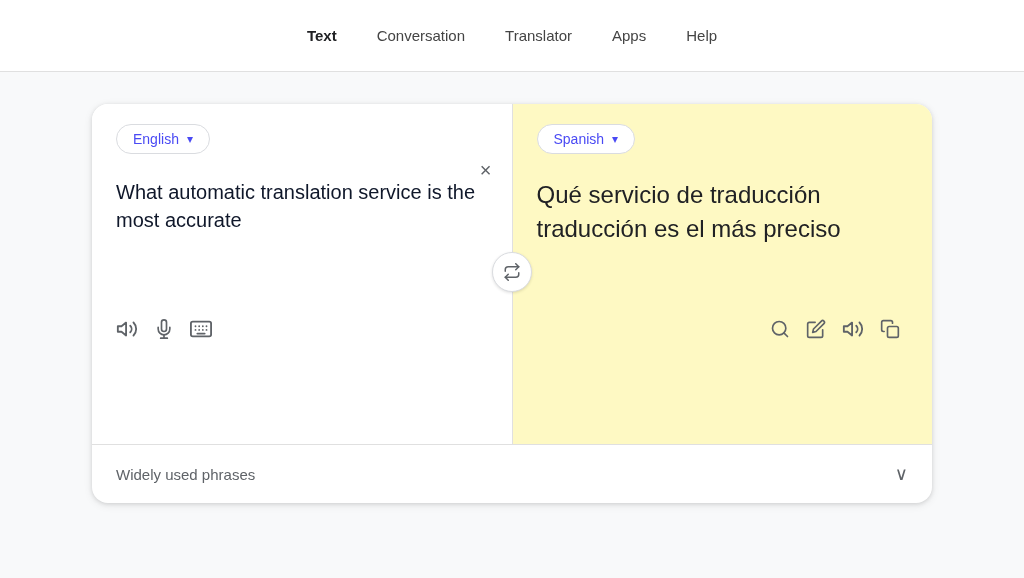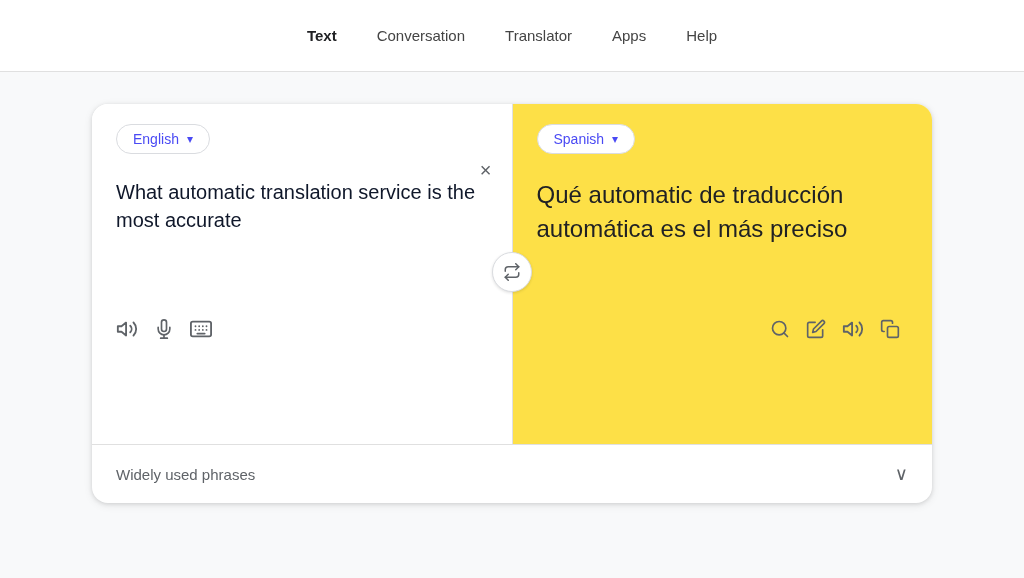--- a/index.html
+++ b/index.html
@@ -62,21 +62,21 @@
       flex: 1;
       padding: 20px 24px 16px 24px;
       background: #fff;
       position: relative;
       min-height: 340px;
     }
 
     .panel-right {
       flex: 1;
       padding: 20px 24px 16px 24px;
-      background: #fde047;
+      background: #fef9c3;
       position: relative;
       min-height: 340px;
       border-left: 1px solid #e0e0e0;
     }
 
     
     .lang-selector {
       display: inline-flex;
       align-items: center;
       gap: 8px;
@@ -266,21 +266,21 @@
       </div>
 
       <div class="panel-right">
         
         <div class="lang-selector">
           <span>Spanish</span>
           <span class="chevron">▾</span>
         </div>
 
         
-        <div class="target-text">Qué automatic de traducción automática es el más preciso</div>
+        <div class="target-text">Qué servicio de traducción traducción es el más preciso</div>
 
         
         <div class="toolbar-right">
           <span class="toolbar-icon">
             <svg width="20" height="20" viewBox="0 0 24 24" fill="none" stroke="#5f6368" stroke-width="2" stroke-linecap="round" stroke-linejoin="round">
               <circle cx="11" cy="11" r="8"></circle>
               <line x1="21" y1="21" x2="16.65" y2="16.65"></line>
             </svg>
           </span>
           <span class="toolbar-icon">

